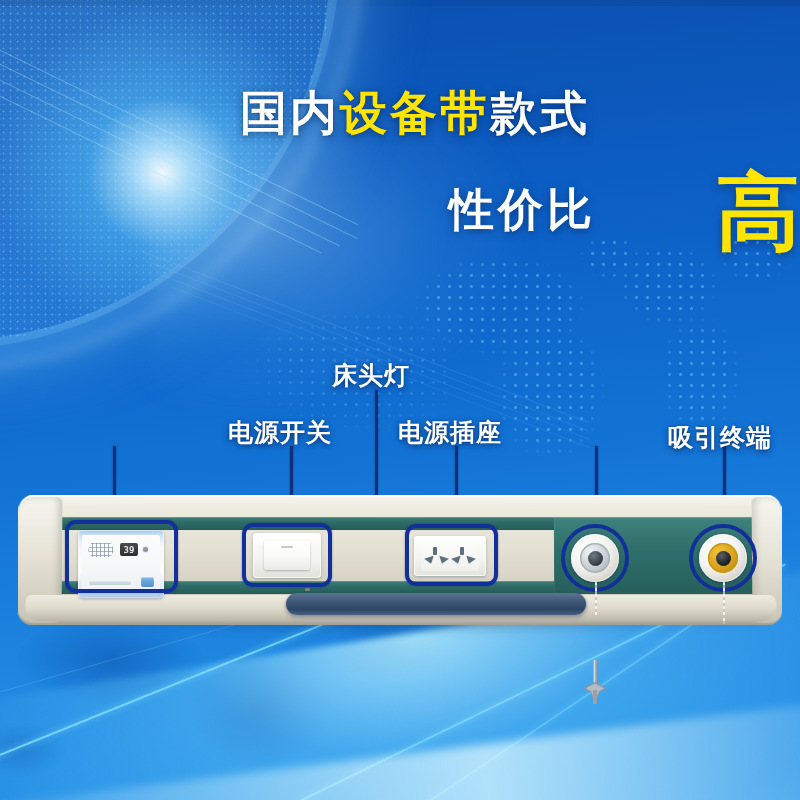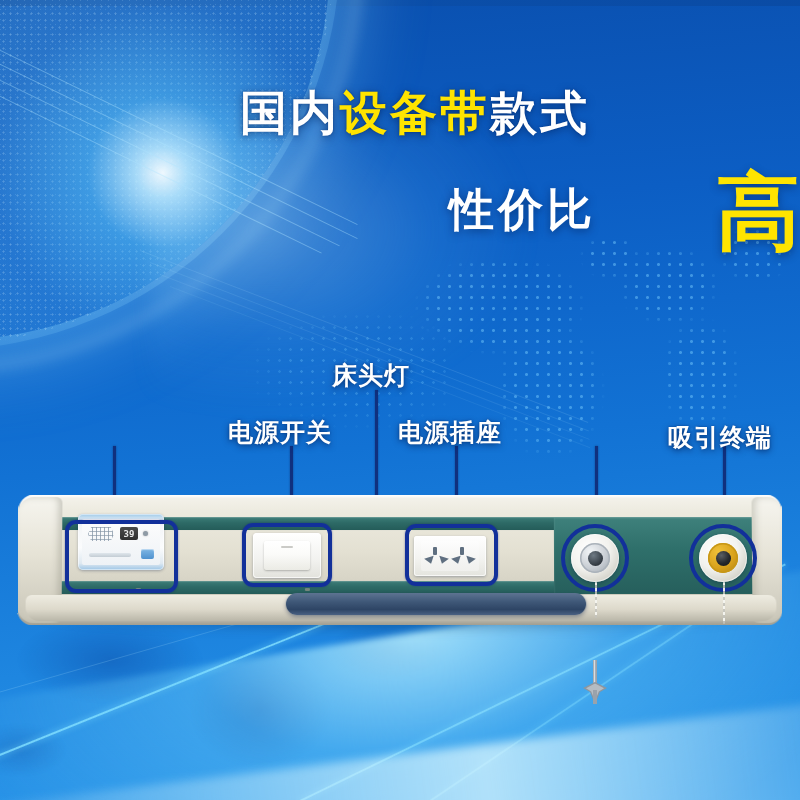--- a/index.html
+++ b/index.html
@@ -211,21 +211,21 @@
   .hl-box{
     position:absolute; border:4px solid #12309a; border-radius:11px;
     box-shadow:0 0 2px rgba(10,30,110,.5);
   }
   .hl-circle{
     position:absolute; border:4px solid #12309a; border-radius:50%;
   }
 
   
   .intercom{
-    left:78px; top:514px; width:86px; height:56px;
+    left:78px; top:530px; width:86px; height:68px;
     border-radius:5px;
     background:linear-gradient(180deg,#9fc9e8 0%,#cfe4f3 8%,#f4f6f8 22%,#fbfcfd 60%,#dfe9f1 88%,#9cc5e6 100%);
     box-shadow:0 1px 3px rgba(0,20,60,.30), inset 0 0 0 1px rgba(255,255,255,.5);
   }
   .ic-face{
     position:absolute; left:4px; top:5px; right:4px; bottom:5px;
     background:linear-gradient(180deg,#fdfdfd,#eef2f6);
     border-radius:2px;
   }
   .ic-grille{

